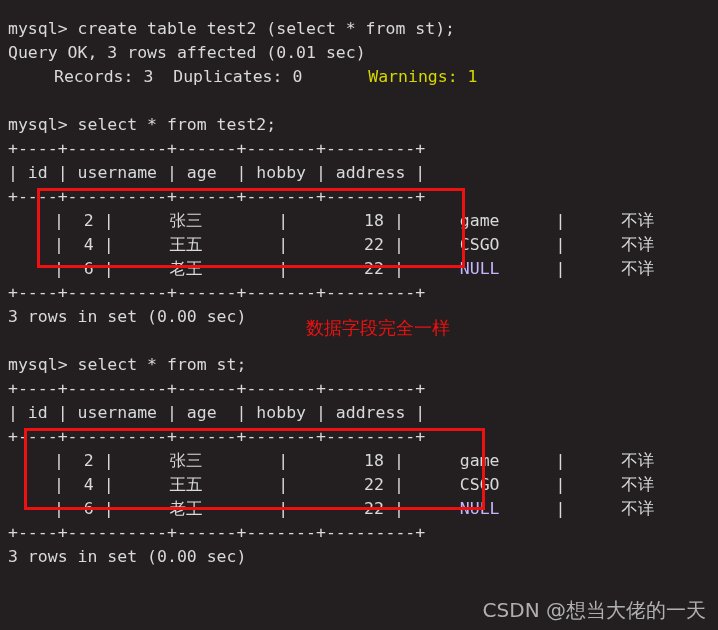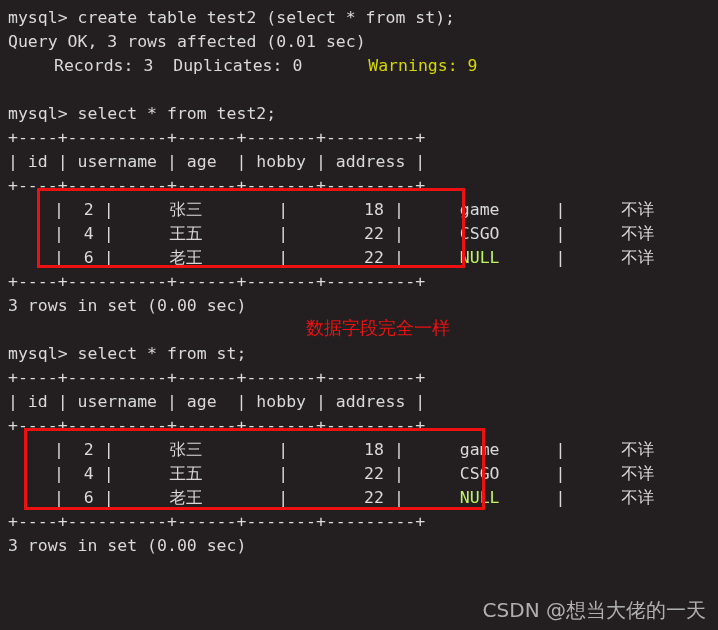--- a/index.html
+++ b/index.html
@@ -12,34 +12,34 @@
     height: 630px;
     overflow: hidden;
     font-family: "DejaVu Sans Mono", monospace;
   }
   #terminal {
     position: relative;
     width: 718px;
     height: 630px;
     background: #231f20;
     box-sizing: border-box;
-    padding: 6px 0 0 8px;
+    padding: 17px 0 0 8px;
   }
   .line {
     height: 24px;
     line-height: 24px;
     font-size: 16.5px;
     letter-spacing: 0;
     color: #d9d9d9;
     white-space: pre;
     font-family: "DejaVu Sans Mono", monospace;
   }
   .blank { color: transparent; }
   .yellow { color: #d7d700; }
-  .magenta { color: #bef264; }
+  .magenta { color: #c4b5fd; }
   .cjk {
     font-family: "DejaVu Sans", sans-serif;
     letter-spacing: 0;
   }
   .rowbox {
     position: absolute;
     border: 3px solid #ee1111;
     box-sizing: border-box;
     pointer-events: none;
   }
@@ -84,21 +84,21 @@
   }
   .seg { white-space: pre; margin-left: 46px; }
 </style>
 </head>
 <body>
 
 <div id="terminal">
 
   <div class="line">mysql&gt; create table test2 (select * from st);</div>
   <div class="line">Query OK, 3 rows affected (0.01 sec)</div>
-  <div class="line"><span class="seg">Records: 3  Duplicates: 0  </span><span class="seg yellow">Warnings: 9</span></div>
+  <div class="line"><span class="seg">Records: 3  Duplicates: 0  </span><span class="seg yellow">Warnings: 1</span></div>
   <div class="line blank">&nbsp;</div>
 
   <div class="line">mysql&gt; select * from test2;</div>
   <div class="line">+----+----------+------+-------+---------+</div>
   <div class="line">| id | username | age  | hobby | address |</div>
   <div class="line">+----+----------+------+-------+---------+</div>
 
   <div class="line"><span class="seg">|  2 | </span><span class="seg cjk">张三</span><span class="seg">   | </span><span class="seg">  18 | </span><span class="seg">game </span><span class="seg">| </span><span class="seg cjk">不详</span><span class="seg">  |</span></div>
 
   <div class="line"><span class="seg">|  4 | </span><span class="seg cjk">王五</span><span class="seg">   | </span><span class="seg">  22 | </span><span class="seg">CSGO </span><span class="seg">| </span><span class="seg cjk">不详</span><span class="seg">  |</span></div>

